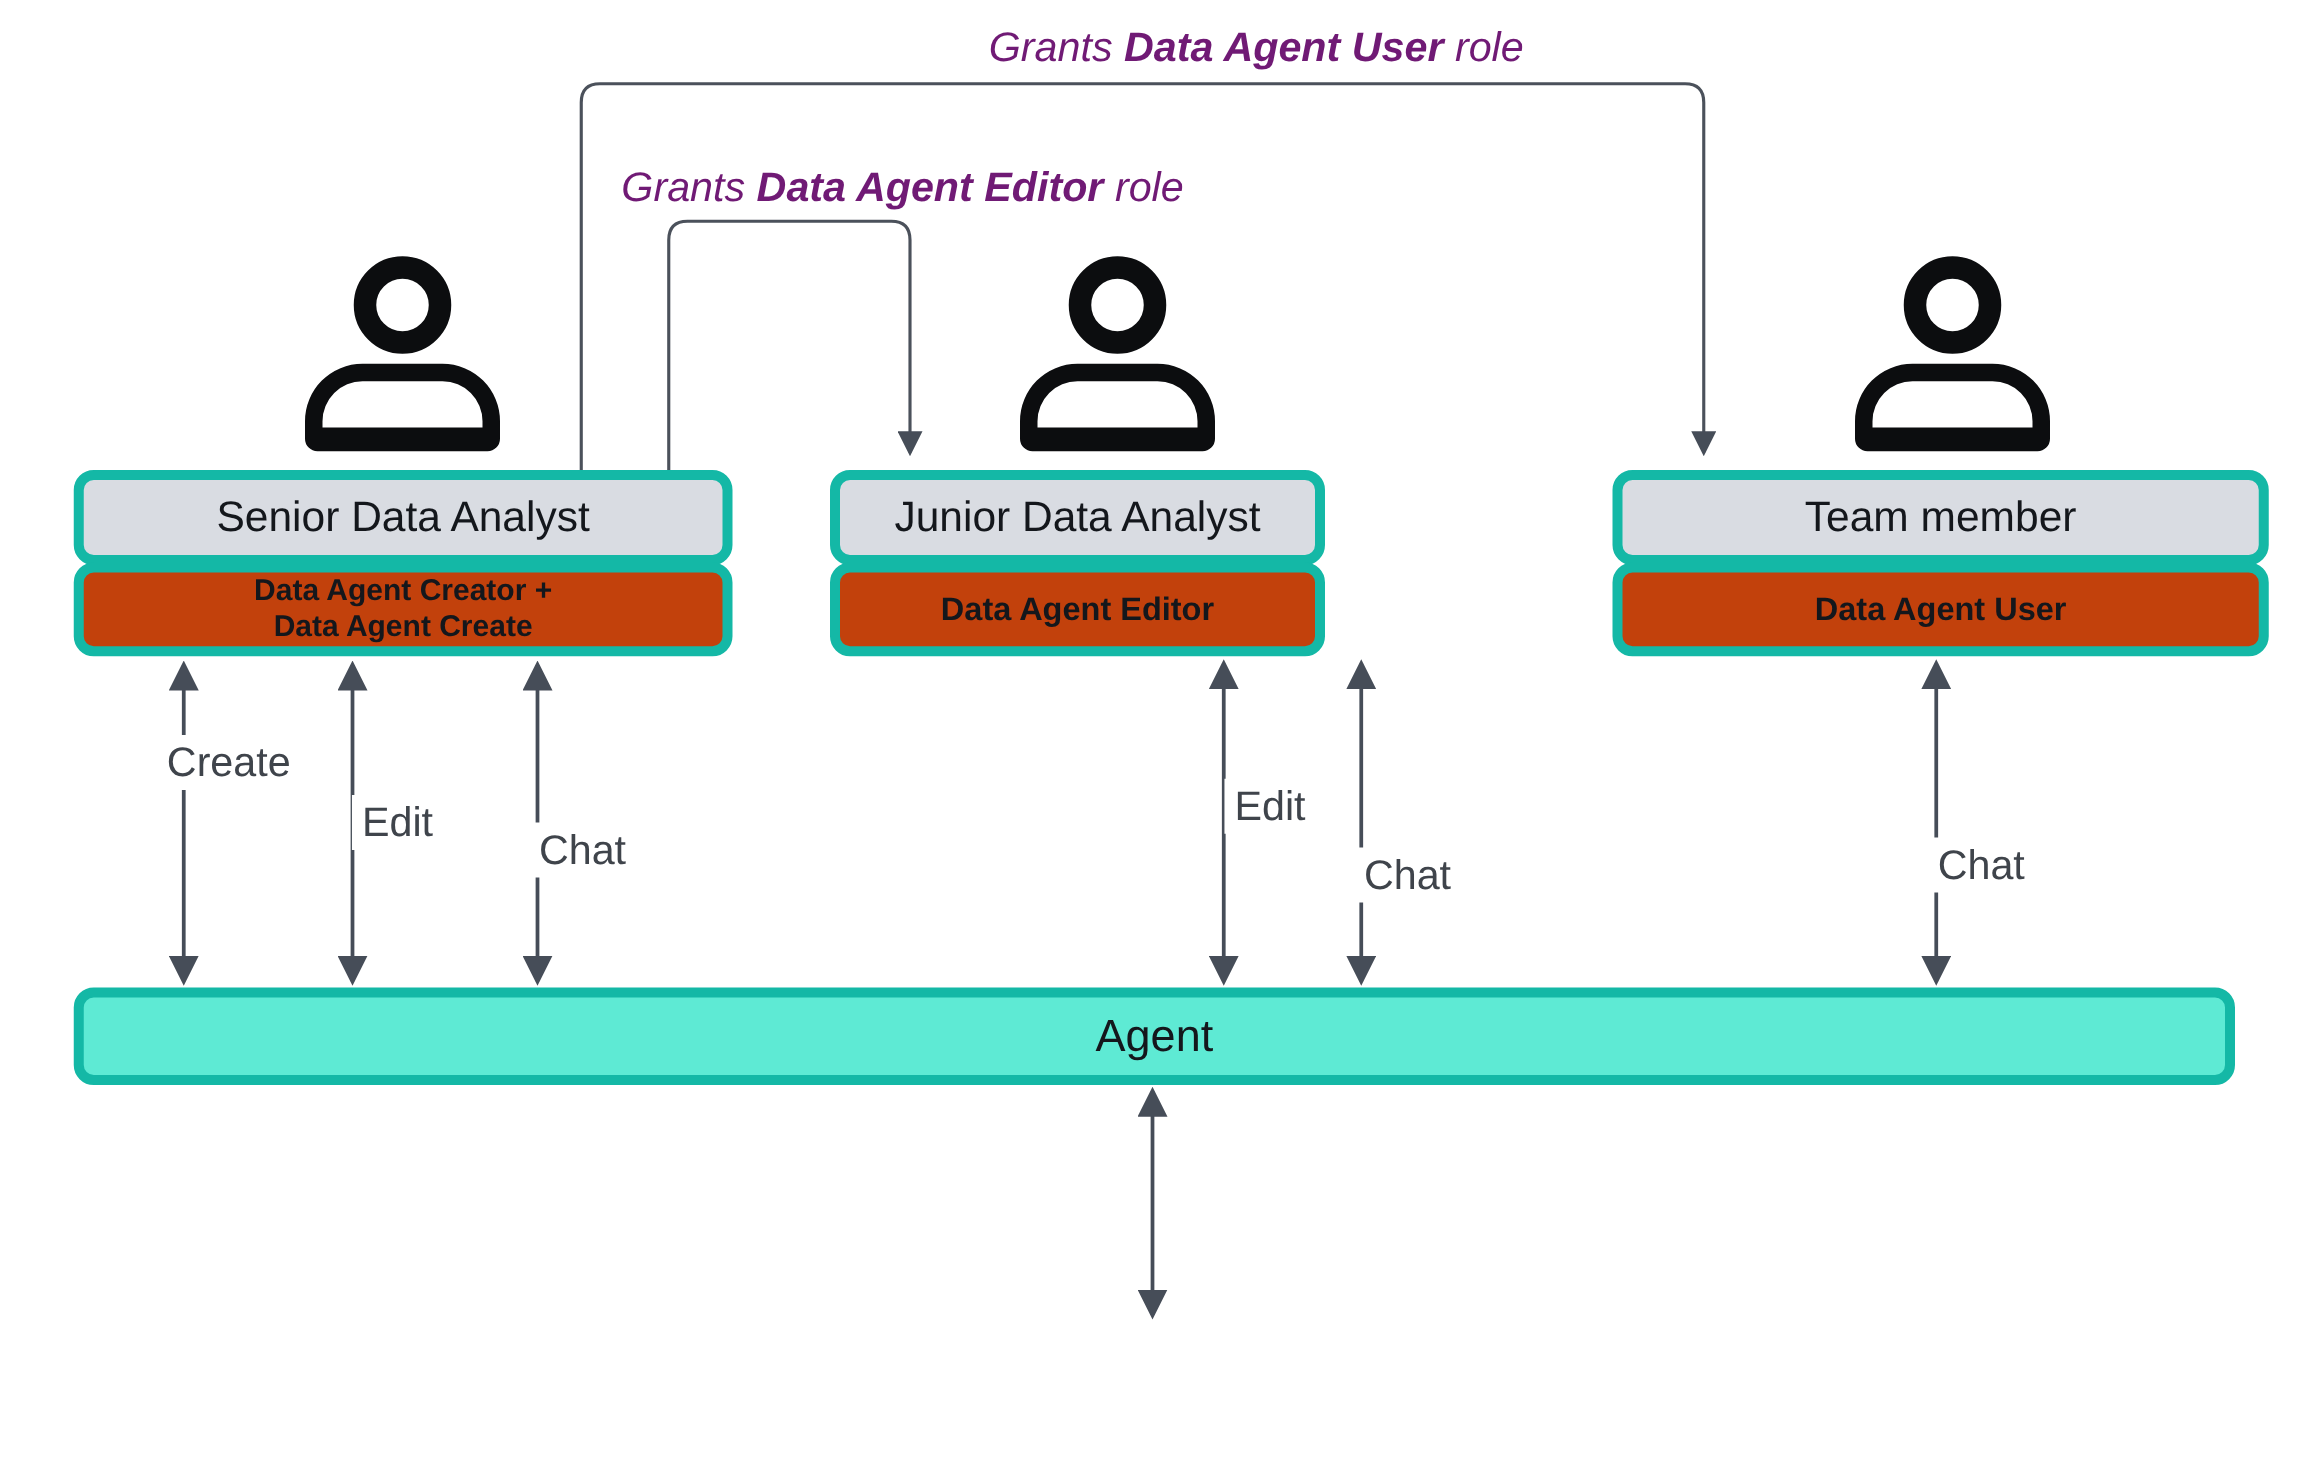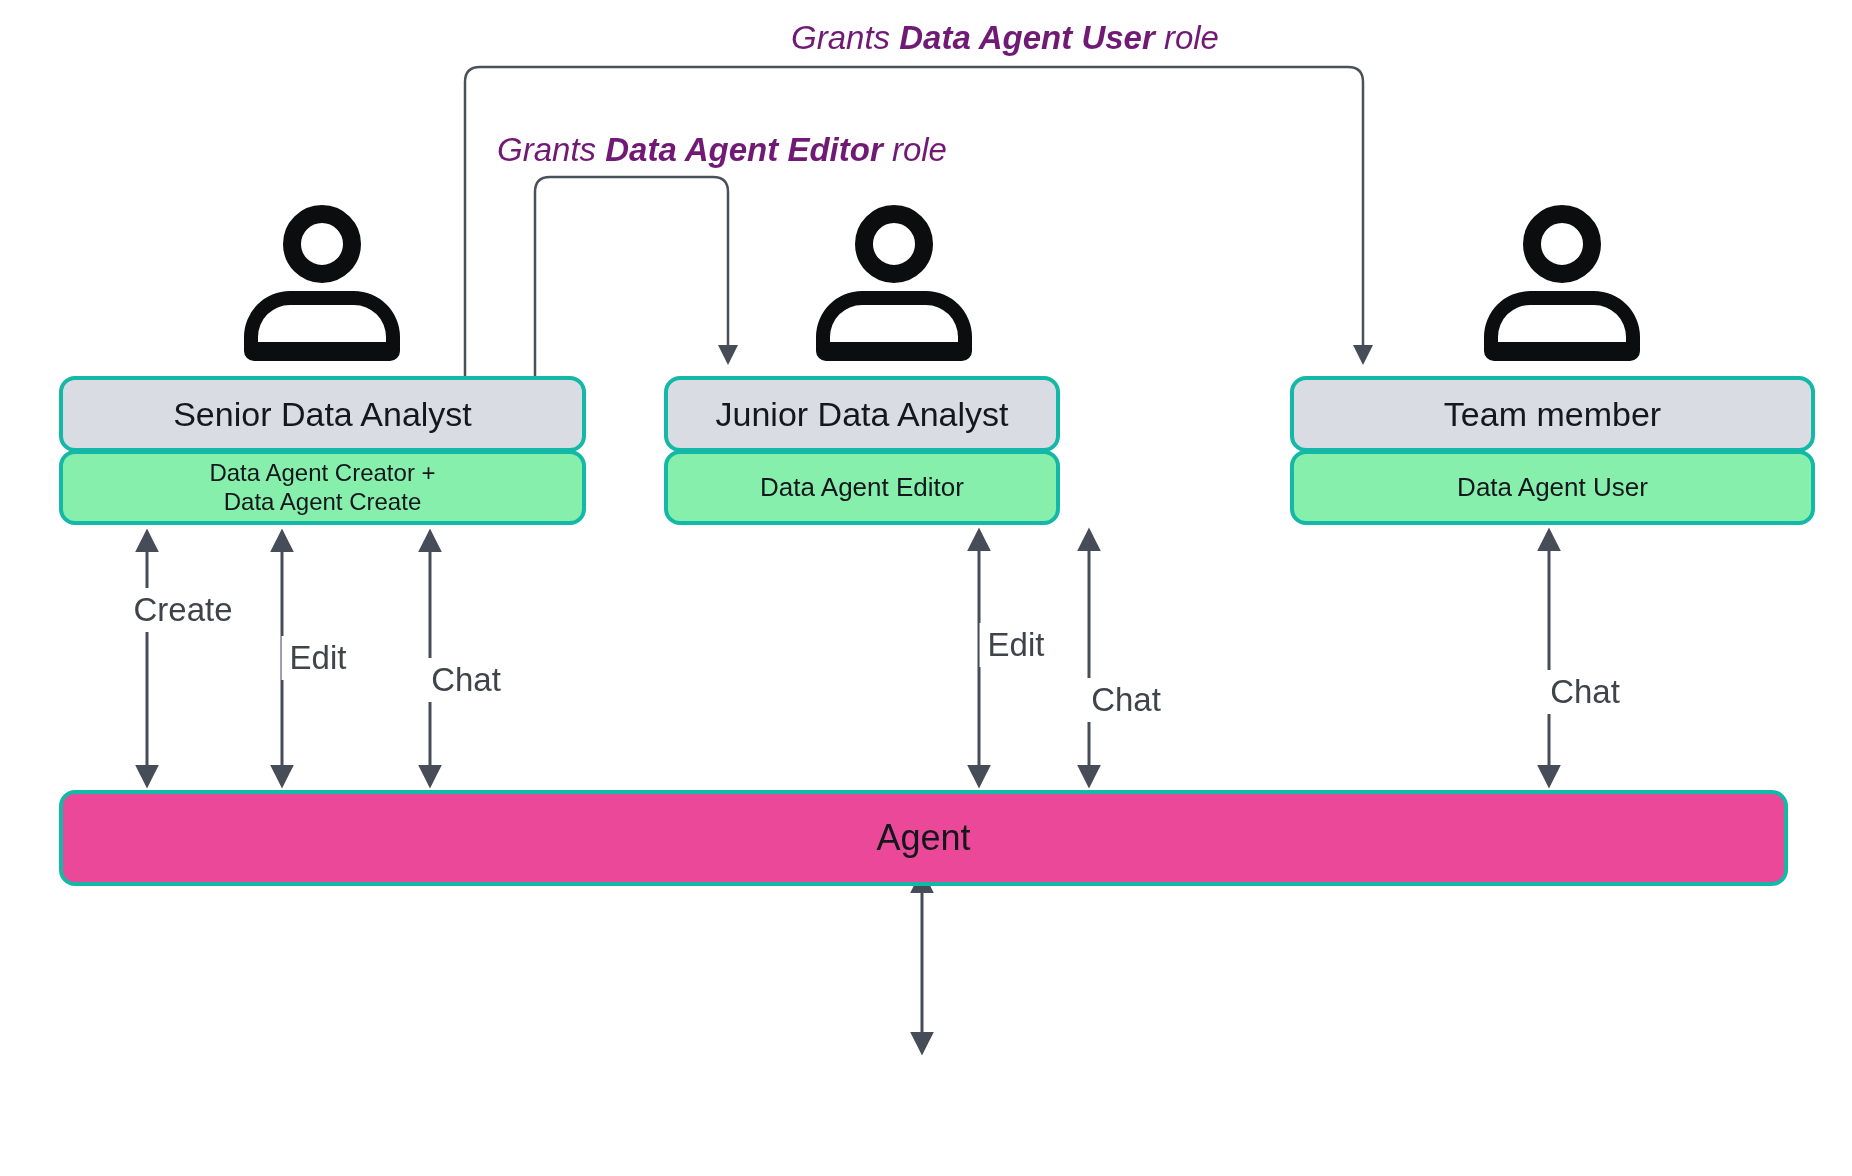--- a/index.html
+++ b/index.html
@@ -12,38 +12,38 @@
     color: #14171c;
     overflow: hidden;
   }
   svg.wires { position: absolute; left: 0; top: 0; width: 1852px; height: 1176px; }
   .grant-line { fill: none; stroke: #4b515b; stroke-width: 2.5; }
   .flow-line  { fill: none; stroke: #464d58; stroke-width: 3; }
 
   .box {
     position: absolute;
     box-sizing: border-box;
-    border: 4px solid #14b8a6;
+    border: 8px solid #14b8a6;
     display: flex;
     align-items: center;
     justify-content: center;
     flex-direction: column;
     text-align: center;
     border-radius: 16px;
     line-height: 1.2;
   }
   .actor-box { background: #d9dce2; top: 376px; height: 76px; font-size: 34px; }
-  .role-box  { background: #86efac; top: 450px; height: 75px; font-weight: normal; font-size: 26px; text-align: right; }
+  .role-box  { background: #c2410c; top: 450px; height: 75px; font-weight: bold; font-size: 26px; text-align: right; }
   .role-box.two-line { font-size: 24px; }
   .col1 { left: 59px;   width: 527px; }
   .col2 { left: 664px;  width: 396px; }
   .col3 { left: 1290px; width: 525px; }
 
   .agent-bar {
-    background: #ec4899; left: 59px; top: 790px; width: 1729px; height: 96px;
+    background: #5eead4; left: 59px; top: 790px; width: 1729px; height: 78px;
     font-size: 36px;
   }
   .datastore-box {
     background: #cdeeca; left: 658px; top: 1058px; width: 528px; height: 85px;
     font-size: 35px;
   }
 
   .edge-label {
     position: absolute;
     transform: translate(-50%, -50%);

